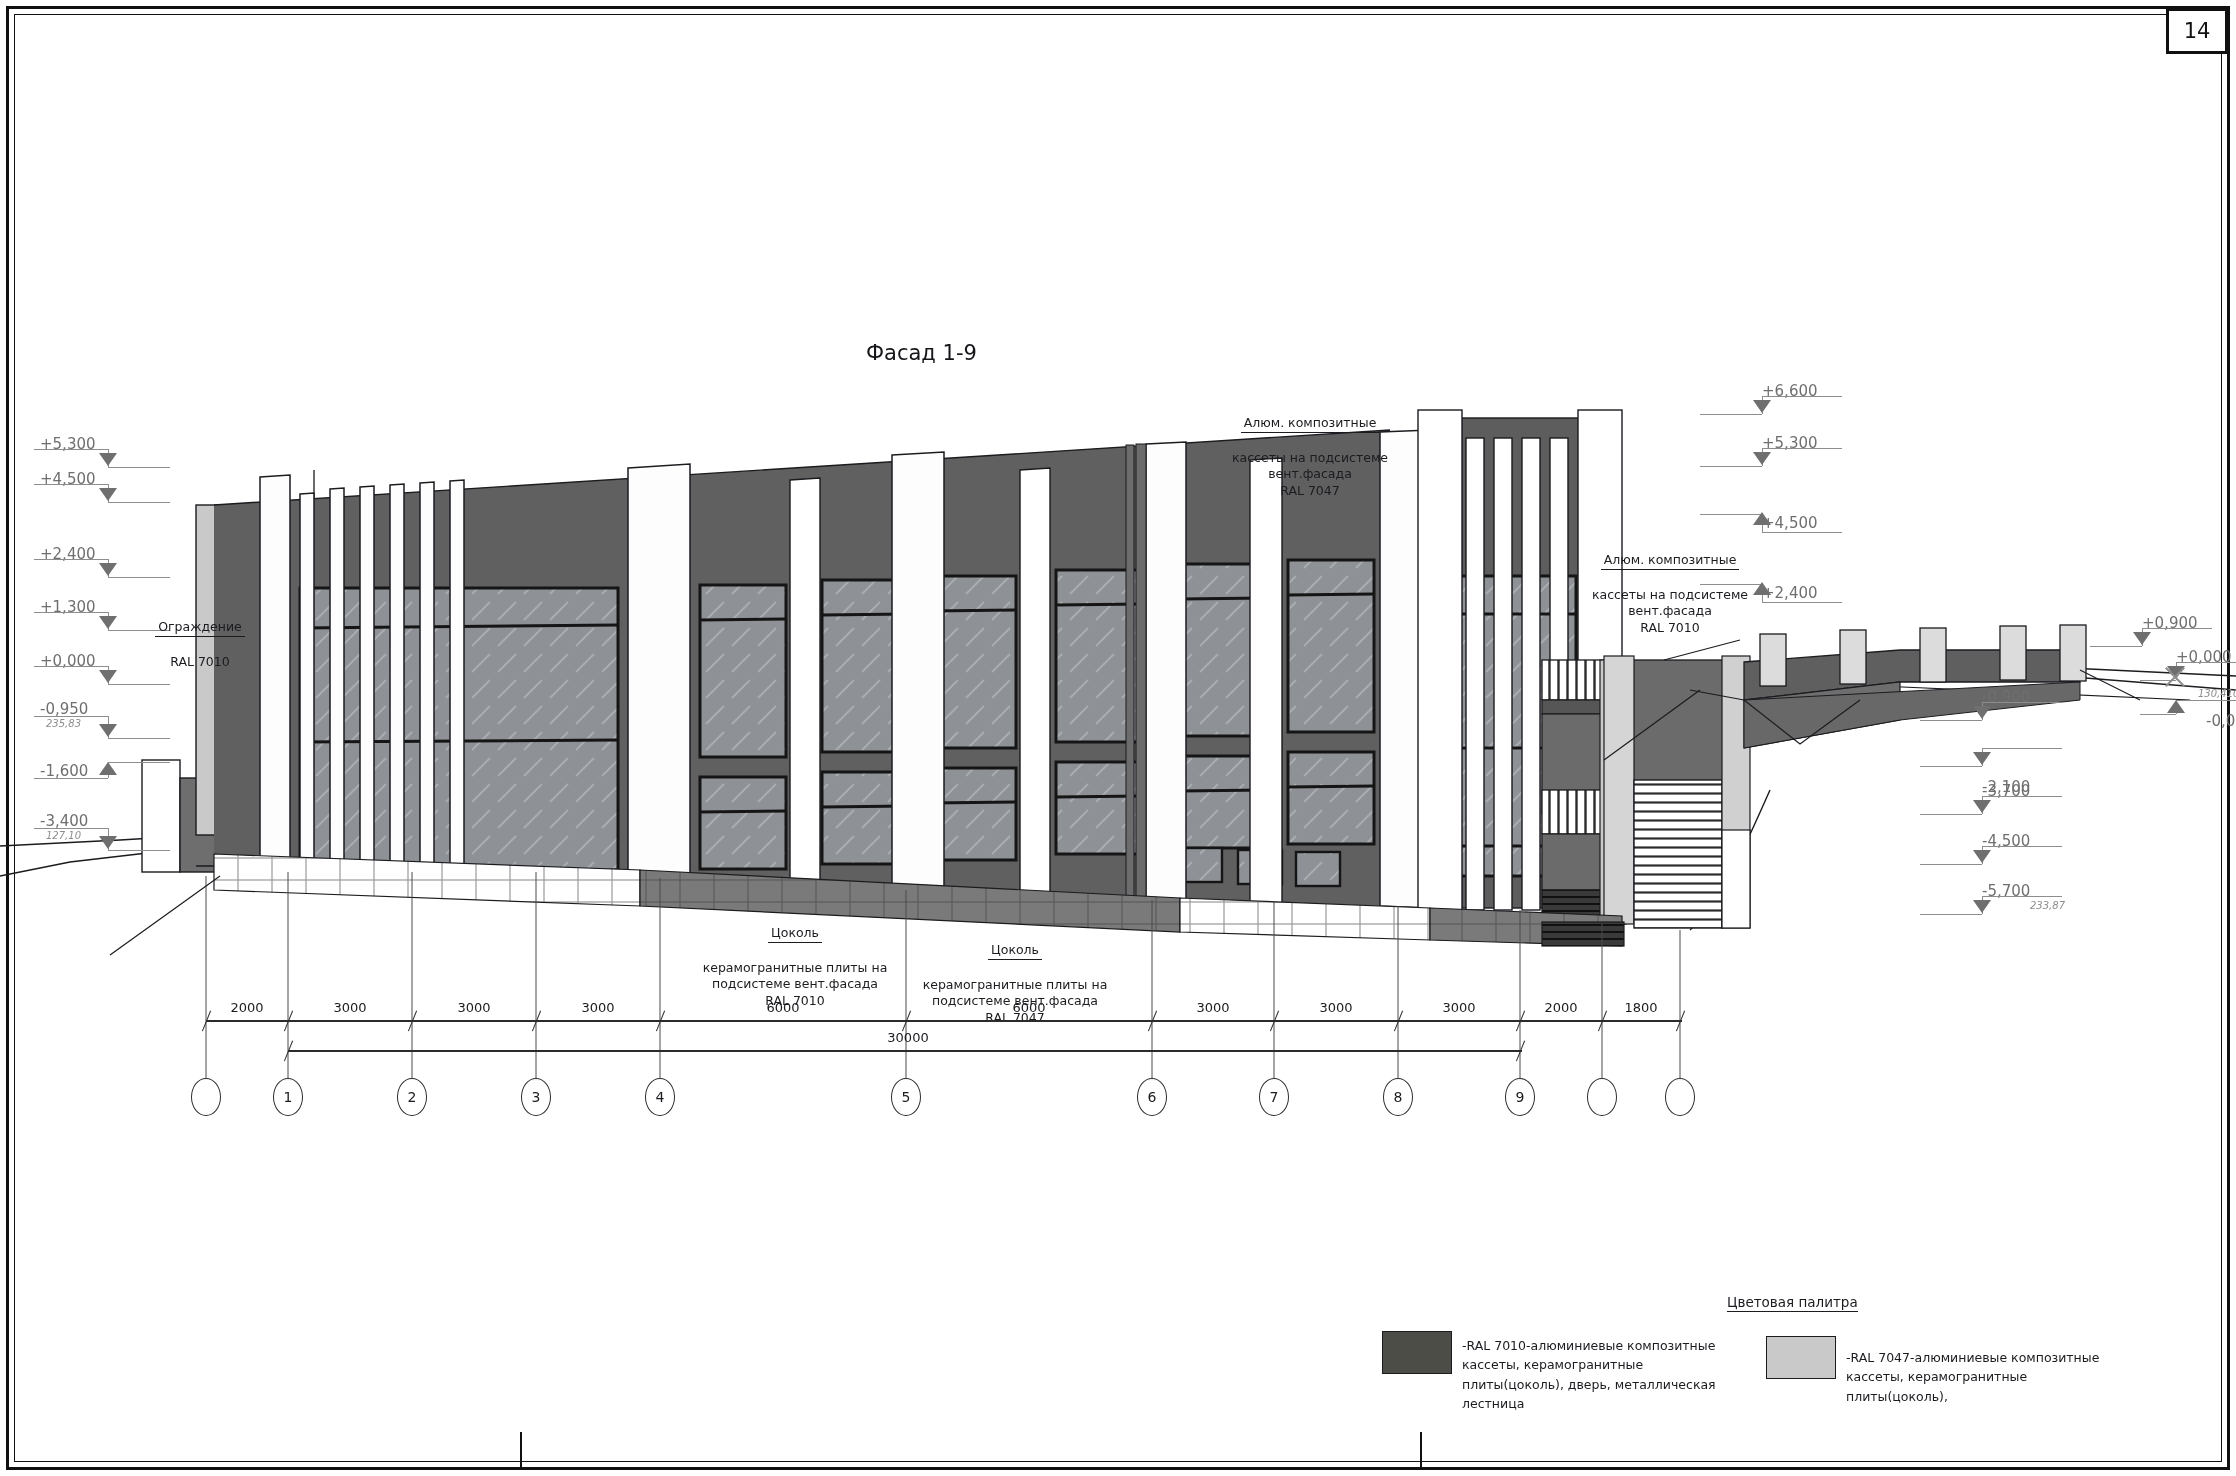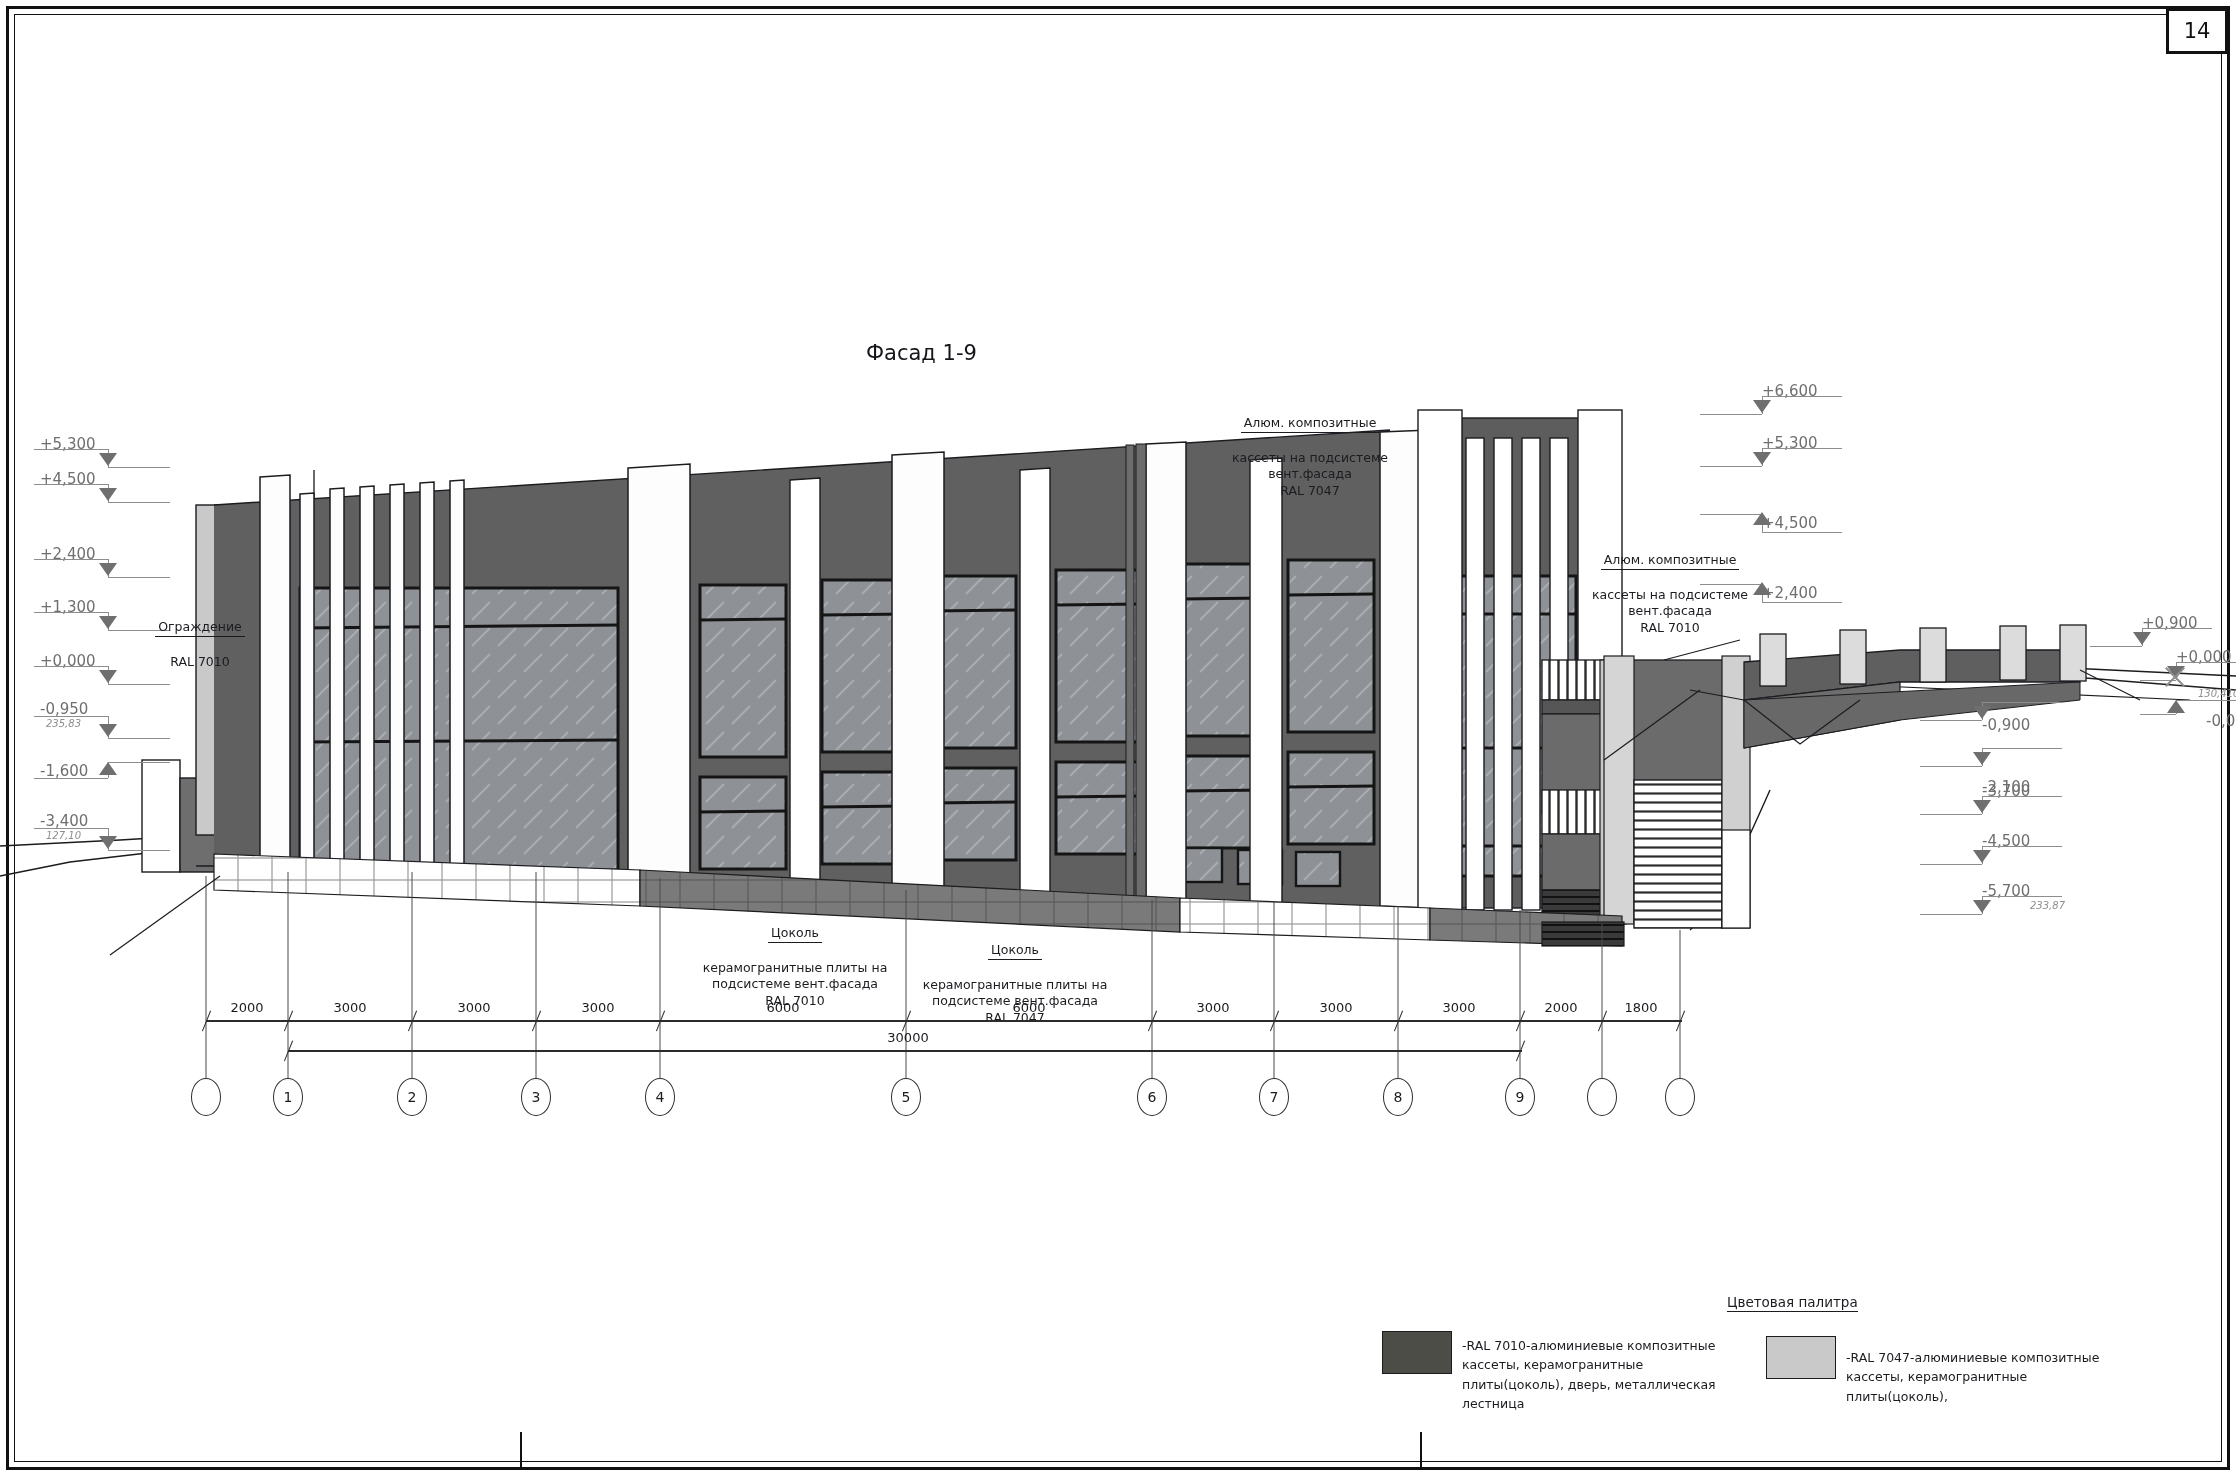--- a/index.html
+++ b/index.html
@@ -333,21 +333,21 @@
       <span class="arw up" style="left:53px;top:12px;"></span>
     </div>
     <div class="lvl" style="left:1700px;top:570px;">
       <span class="txt" style="left:62px;top:14px;">+2,400</span>
       <span class="ln" style="left:0px;width:62px;"></span>
       <span class="vt" style="left:62px;top:14px;height:18px;"></span>
       <span class="ln2" style="left:62px;width:80px;"></span>
       <span class="arw up" style="left:53px;top:12px;"></span>
     </div>
     <div class="lvl" style="left:1920px;top:688px;">
-      <span class="txt" style="left:62px;margin-top:28px;">-0,900</span>
+      <span class="txt" style="left:62px;">-0,900</span>
       <span class="ln" style="left:62px;width:80px;"></span>
       <span class="vt" style="left:62px;top:14px;height:18px;"></span>
       <span class="ln2" style="left:0px;width:62px;"></span>
       <span class="arw dn" style="left:53px;top:18px;"></span>
     </div>
     <div class="lvl" style="left:1920px;top:734px;">
       <span class="txt" style="left:62px;margin-top:44px;">-2,100</span>
       <span class="ln" style="left:62px;width:80px;"></span>
       <span class="vt" style="left:62px;top:14px;height:18px;"></span>
       <span class="ln2" style="left:0px;width:62px;"></span>

